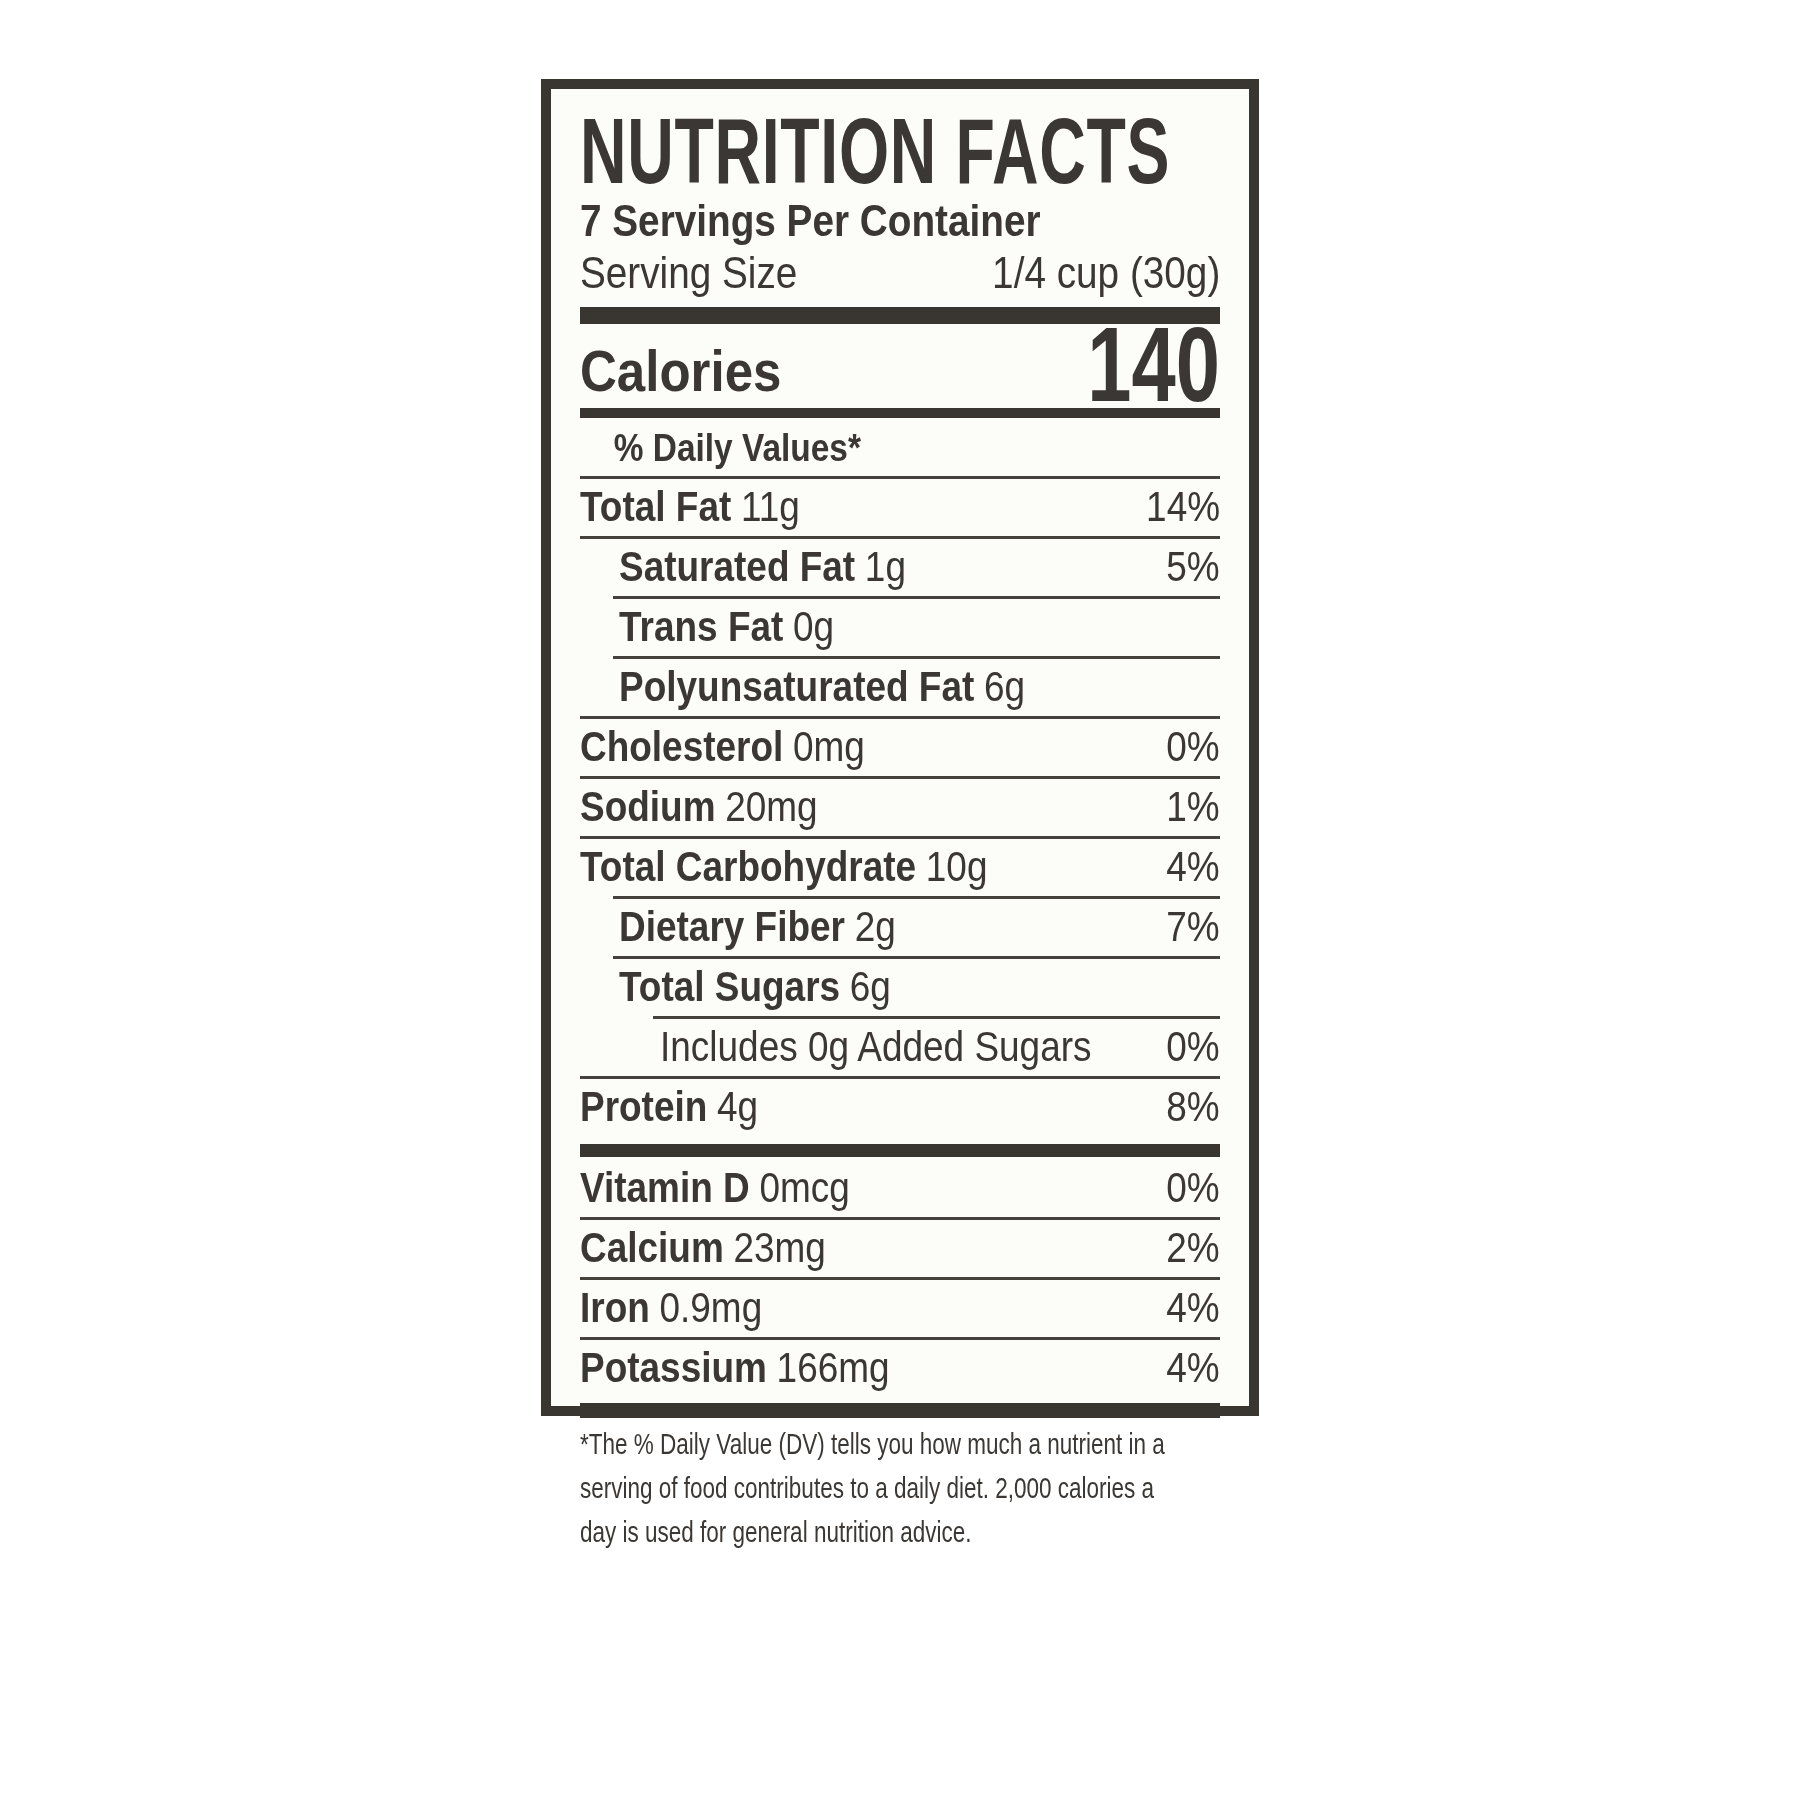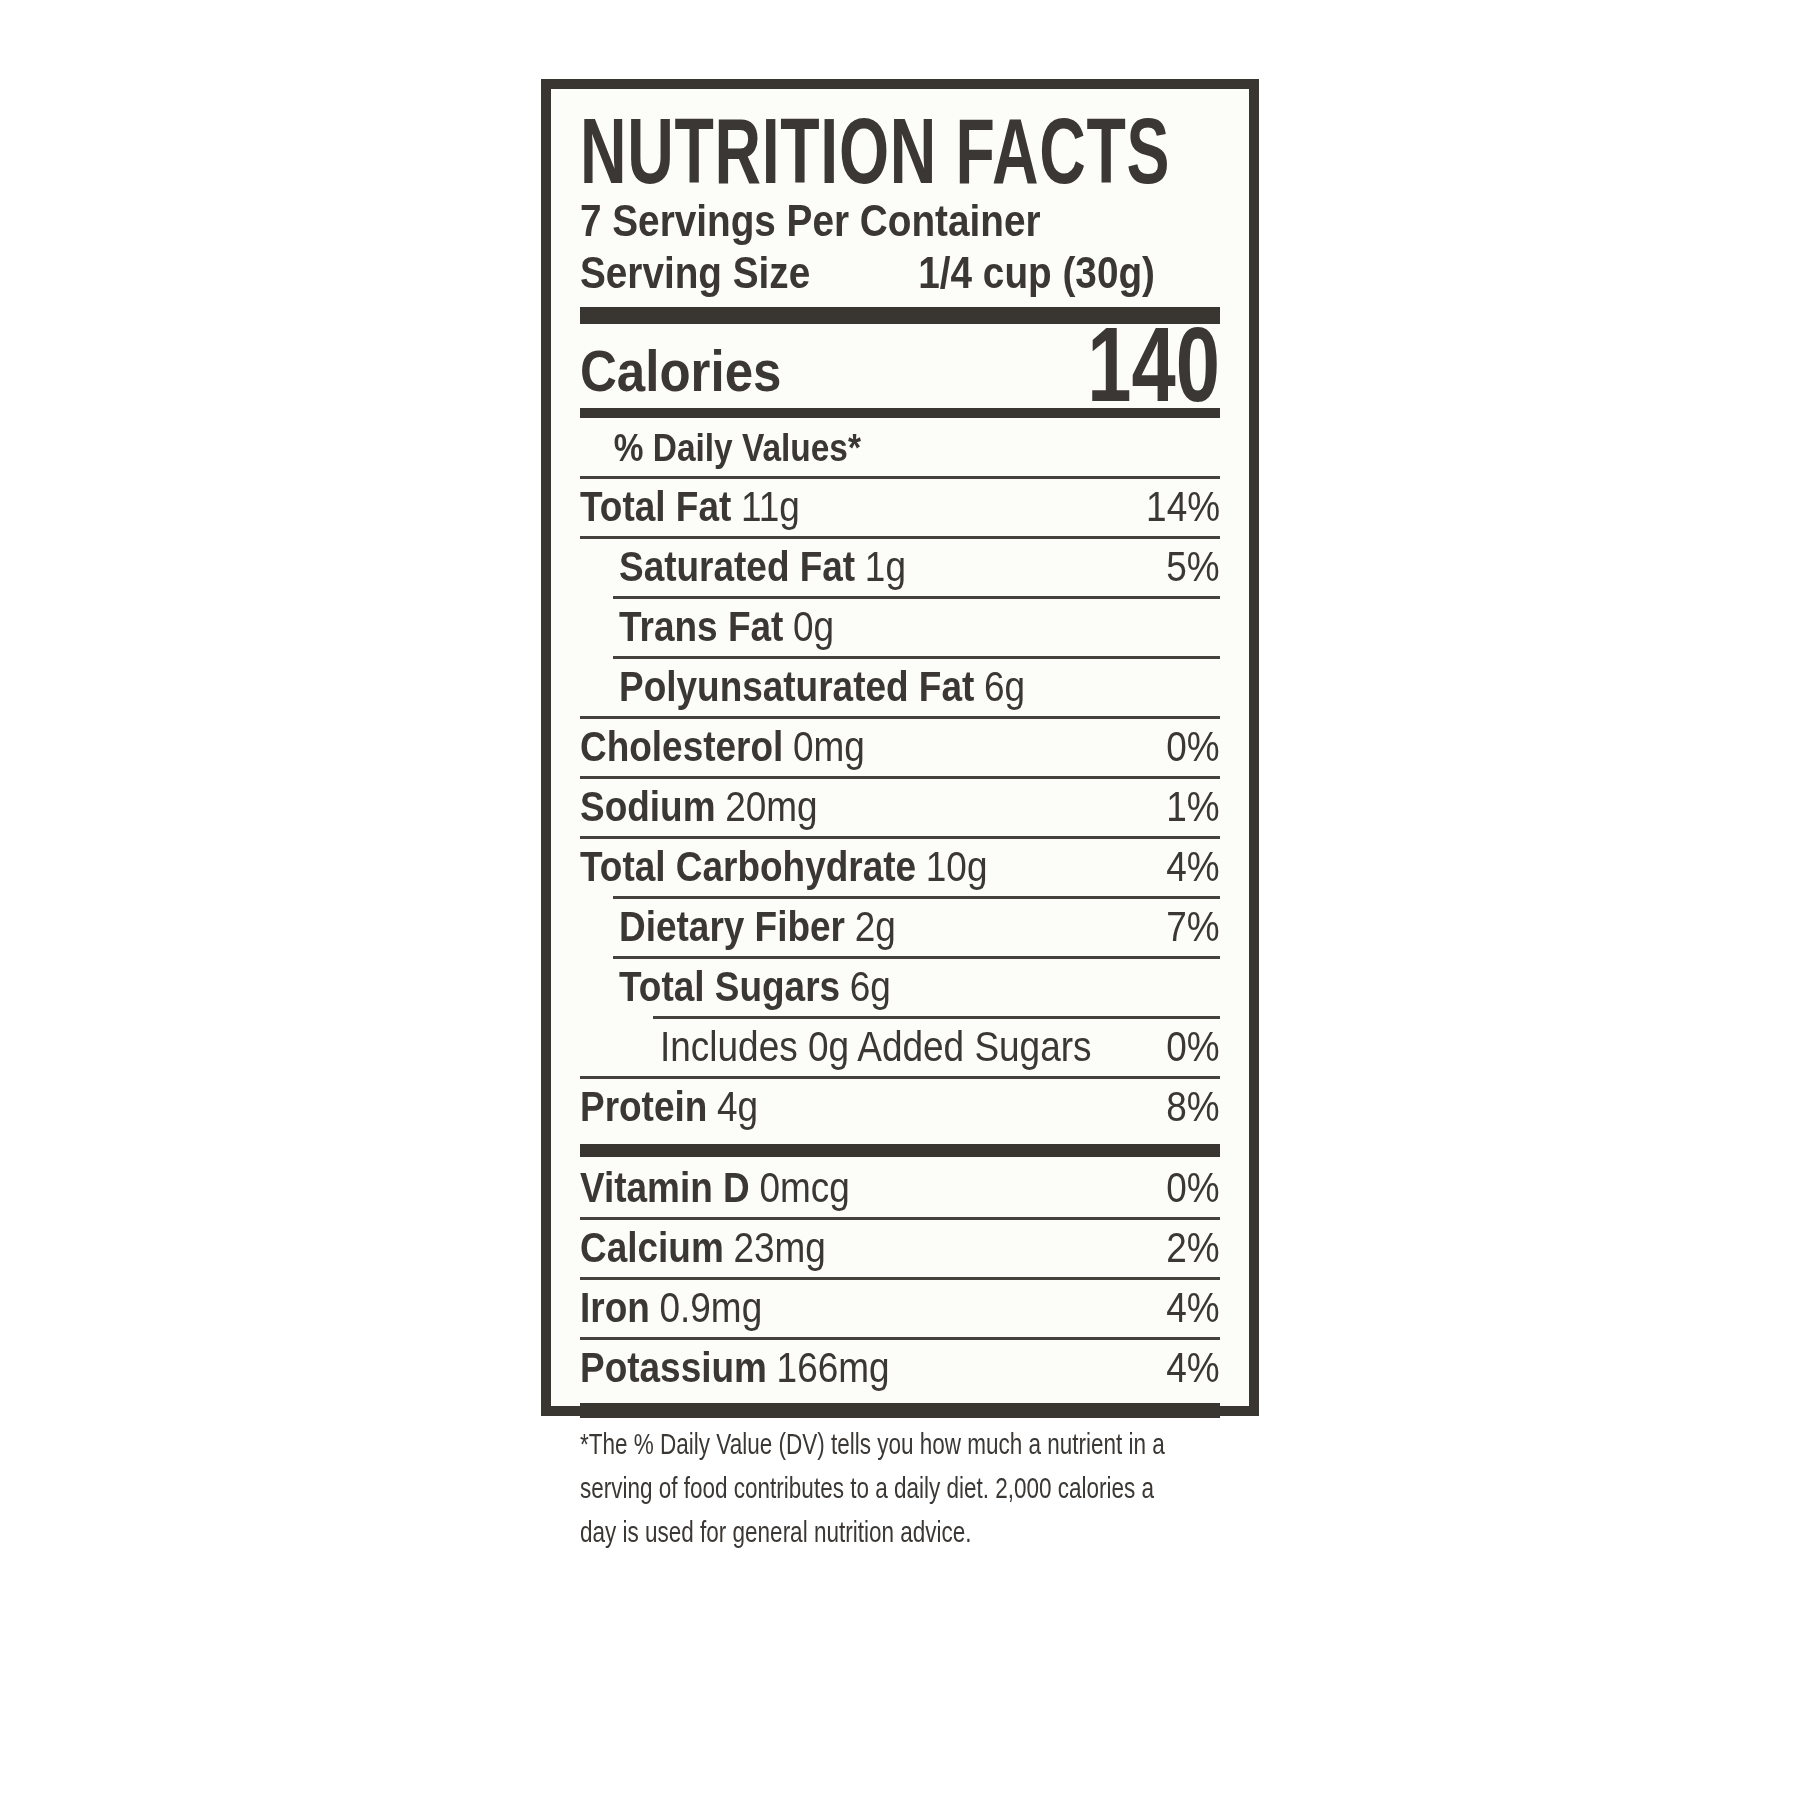--- a/index.html
+++ b/index.html
@@ -18,21 +18,21 @@
     padding: 0 29px;
   }
   
   .cxl { display: inline-block; transform: scaleX(0.88); transform-origin: 0 50%; white-space: nowrap; }
   .cxr { display: inline-block; transform: scaleX(0.88); transform-origin: 100% 50%; white-space: nowrap; }
 
   .title { margin-top: 24px; font-size: 92px; line-height: 76px; font-weight: 700; }
   .title .cxl { transform: scaleX(0.70); letter-spacing: 1px; }
 
   .servings { margin-top: 6px; font-size: 44px; line-height: 52px; font-weight: 700; }
-  .ssrow { display: flex; justify-content: flex-start; font-size: 44px; line-height: 52px; font-weight: 700; gap: 44px; }
+  .ssrow { display: flex; justify-content: space-between; font-size: 44px; line-height: 52px; font-weight: 400; }
 
   .bar { background: #393531; }
   .bar-1 { height: 17px; margin-top: 8px; }
   .bar-2 { height: 10px; margin-top: 4px; }
   .bar-3 { height: 13px; margin-top: 8px; }
   .bar-4 { height: 15px; margin-top: 6px; }
 
   .aps { margin-top: 12px; font-size: 42px; line-height: 46px; font-weight: 700; }
   .calrow { display: flex; justify-content: space-between; align-items: flex-end; height: 80px; gap: 12px; }
   .cal-label { font-size: 58px; font-weight: 700; }

